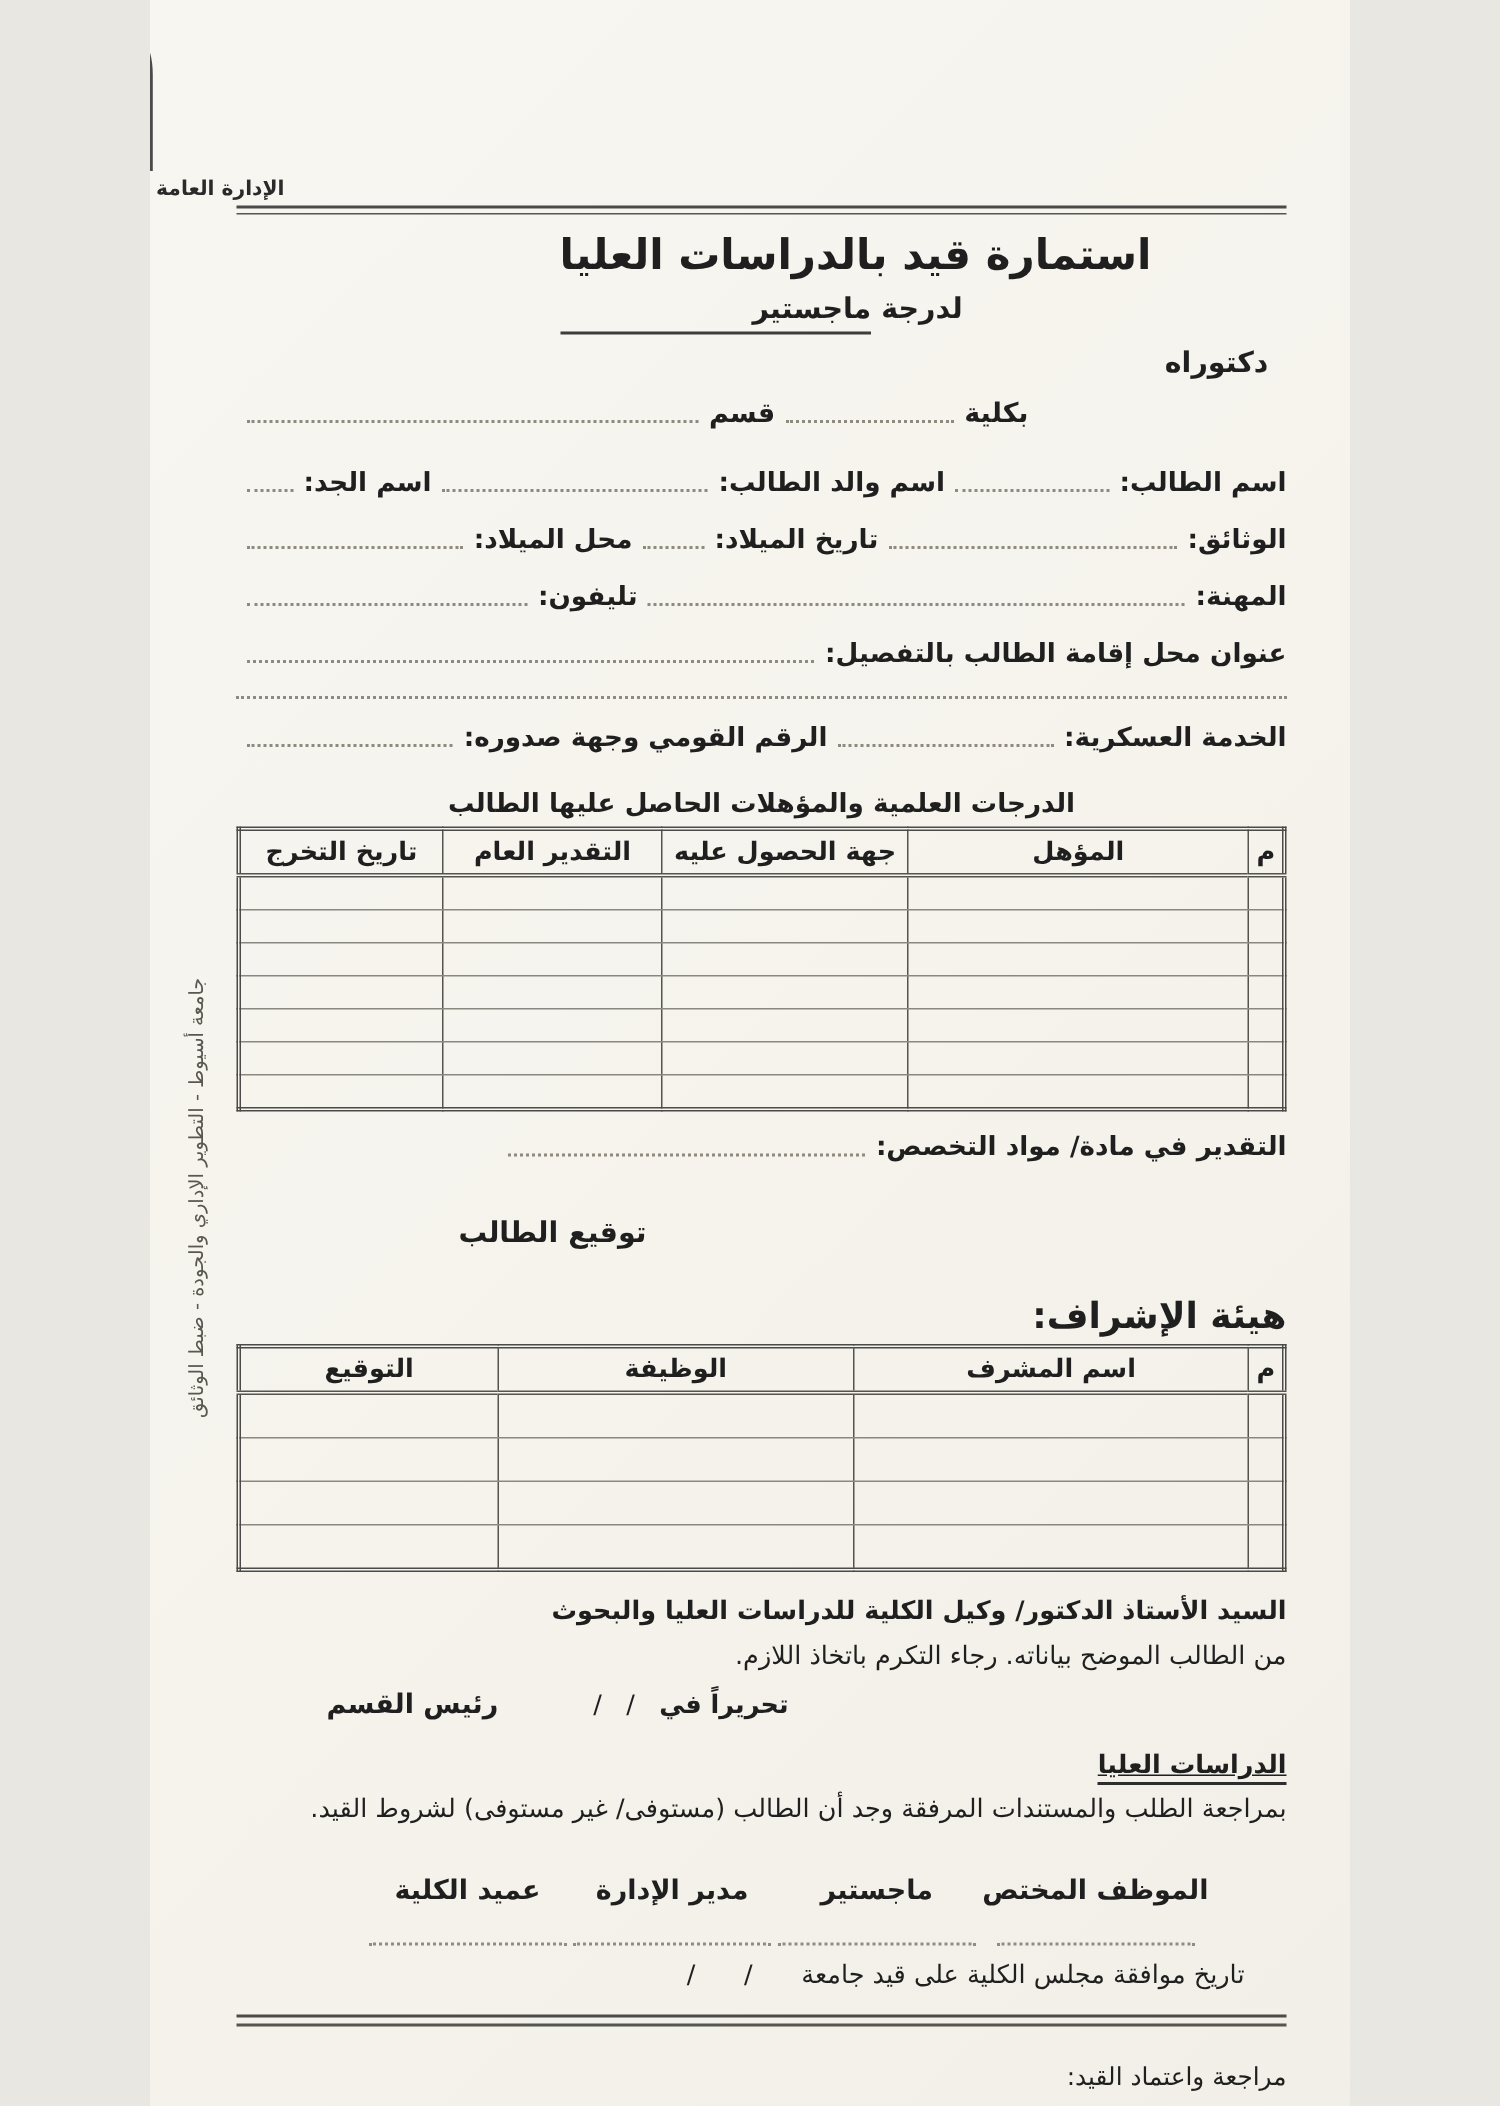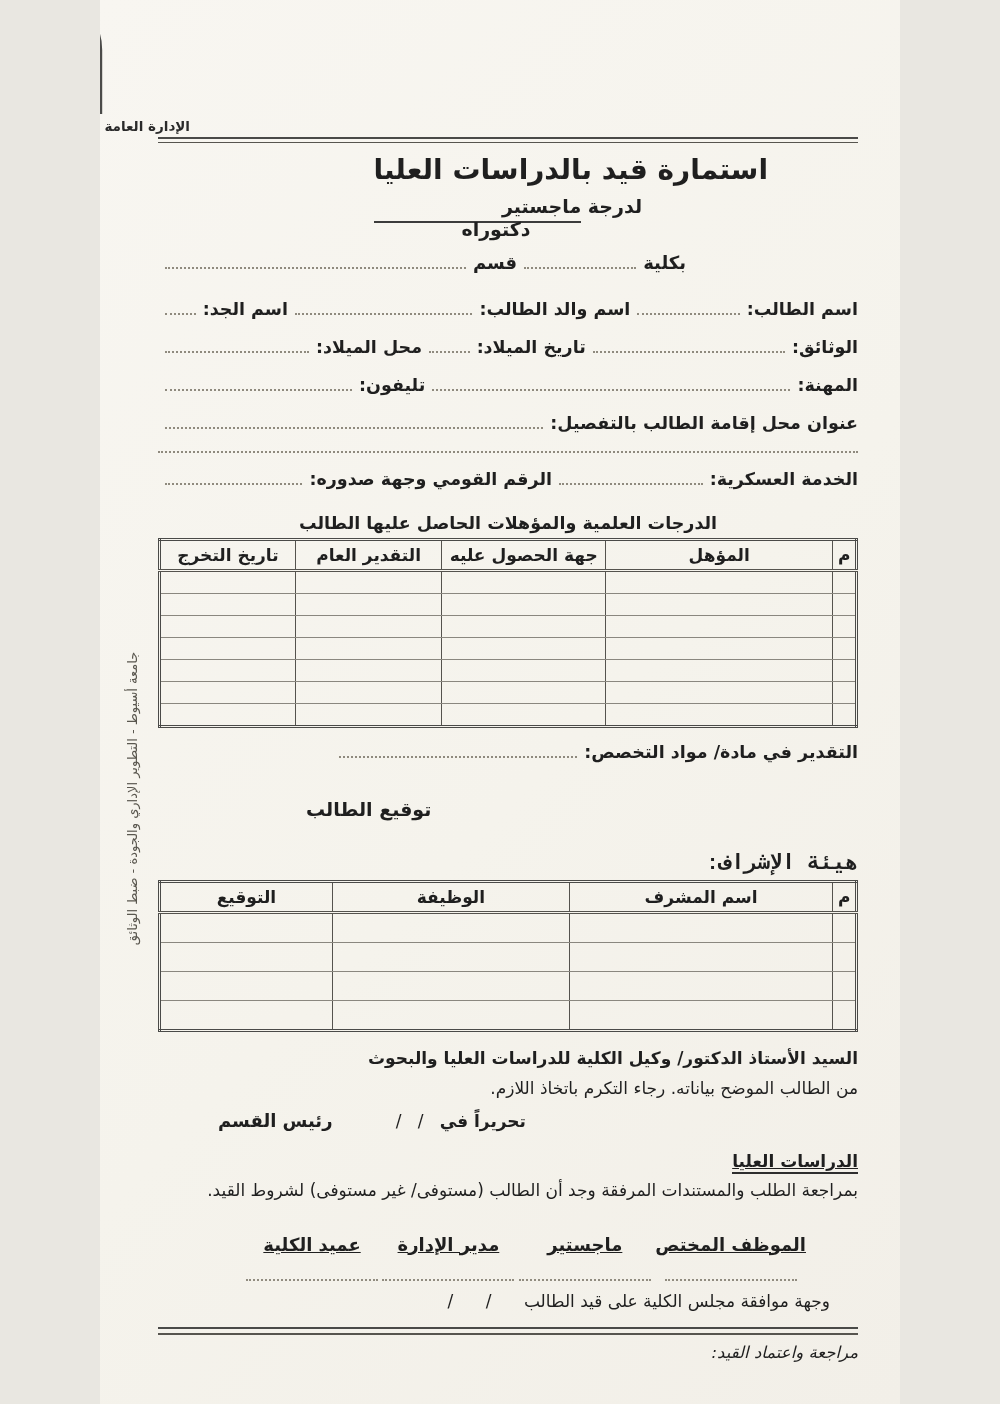--- a/index.html
+++ b/index.html
@@ -15,60 +15,60 @@
   .hdr-wrap { display:flex; justify-content:flex-start; }
   .hdr { margin-right:668px; width:260px; display:flex; flex-direction:column; align-items:center; }
   .emblem { display:block; }
   .hdr-caption { font-size:13.5px; font-weight:bold; color:#2a2a2a; margin-top:2px; white-space:nowrap; }
   .dbl-line { border-top:2px solid #4a4a48; border-bottom:1px solid #57554f; height:3px; margin-top:3px; }
 
   
   .title { text-align:right; font-size:28px; font-weight:bold; margin:10px 90px 0 0; letter-spacing:0; }
   .degree1 { text-align:center; font-size:19px; font-weight:bold; margin-top:9px; }
   .degree1 .master { border-bottom:2px solid #3c3c3c; padding-left:128px; padding-bottom:4px; }
-  .degree2 { text-align:center; font-size:19px; font-weight:bold; margin-top:1px; transform:translateX(-12px); }
+  .degree2 { text-align:right; font-size:19px; font-weight:bold; margin-top:14px; transform:translateX(-12px); }
 
   
   .d { border-bottom:2px dotted #8f8a7e; margin:0 7px 4px; height:10px; }
   .frow { display:flex; align-items:flex-end; font-weight:bold; font-size:17.5px; margin-top:18px; }
   .college-row { display:flex; align-items:flex-end; font-weight:bold; font-size:18px; margin:12px 172px 0 0; }
 
   
   .tbl-title { text-align:center; font-weight:bold; font-size:17.5px; margin-top:24px; }
   table.grid { width:100%; border-collapse:collapse; border:3px double #4a4a48; margin-top:5px; table-layout:fixed; }
   table.grid th { border:1px solid #55534e; border-bottom:3px double #55534e; font-size:17px; font-weight:bold; padding:4px 2px; }
   table.grid td { border:1px solid #8a877f; border-right:1px solid #55534e; border-left:1px solid #55534e; }
   table.qual td { height:19px; }
   table.sup td { height:26px; }
 
   .spec-row { display:flex; align-items:flex-end; font-weight:bold; font-size:17.5px; margin-top:14px; }
   .student-sig { margin-top:36px; font-size:19px; font-weight:bold; text-align:left; padding-left:148px; }
-  .sup-label { font-size:21px; font-weight:bold; margin-top:30px;font-family:Liberation Mono, monospace; }
+  .sup-label { font-size:24px; font-weight:bold; margin-top:30px; }
 
   
   .sec-heading { font-weight:bold; font-size:17px; margin-top:16px; }
   .para { font-size:17px; margin-top:7px; line-height:1.55; }
   .indent { padding-right:42px; }
   .pre { white-space:pre; }
   .written-row { display:flex; justify-content:space-between; align-items:flex-end; font-size:17px; margin-top:9px; }
   .written-right { margin-right:332px; font-weight:bold; }
   .written-right .pre { font-weight:normal; }
   .signer-bold { font-weight:bold; font-size:18px; margin-left:60px; }
 
   .underlined-heading { font-weight:bold; font-size:17px; width:fit-content; border-bottom:2px solid #2e2e2e; padding-bottom:1px; margin-top:20px;text-decoration:underline; }
 
   
   .sig-row { display:flex; justify-content:space-between; margin-top:30px; }
   .sig-row.first { padding:0 52px 0 88px; }
-  .sig-col { display:flex; flex-direction:column; align-items:center;text-decoration:underline; }
+  .sig-col { display:flex; flex-direction:column; align-items:center; }
   .sig-label { font-weight:bold; font-size:18px; white-space:nowrap; }
   .sig-line { width:132px; border-bottom:2px dotted #918c80; height:24px; }
   .council-row { display:flex; align-items:flex-end; font-size:17px; margin-top:10px; padding-right:28px; }
   .dbl-line2 { border-top:2px solid #4a4a48; border-bottom:2px solid #57554f; height:4px; margin-top:16px; }
-  .approve-heading { font-size:16.5px; margin-top:8px;font-style:italic; }
+  .approve-heading { font-size:16.5px; margin-top:24px; }
 
   
   .side-note {
     position:absolute; width:460px; top:791px; left:-198px;
     transform:rotate(-90deg); transform-origin:center;
     font-size:13px; color:#5a574f; text-align:center; white-space:nowrap;
   }
 </style>
 </head>
 <body>
@@ -305,21 +305,21 @@
         <span class="sig-label">مدير الإدارة</span>
         <span class="sig-line"></span>
       </div>
       <div class="sig-col">
         <span class="sig-label">عميد الكلية</span>
         <span class="sig-line"></span>
       </div>
     </div>
 
     <div class="council-row">
-      <span>وجهة موافقة مجلس الكلية على قيد الطالب</span>
+      <span>تاريخ موافقة مجلس الكلية على قيد جامعة</span>
       <span class="pre">      /      /</span>
     </div>
 
     <div class="dbl-line2"></div>
     <div class="approve-heading">مراجعة واعتماد القيد:</div>
 
   </div>
 
   <div class="side-note">جامعة أسيوط -  التطوير الإداري والجودة  -  ضبط الوثائق</div>
 </div>

